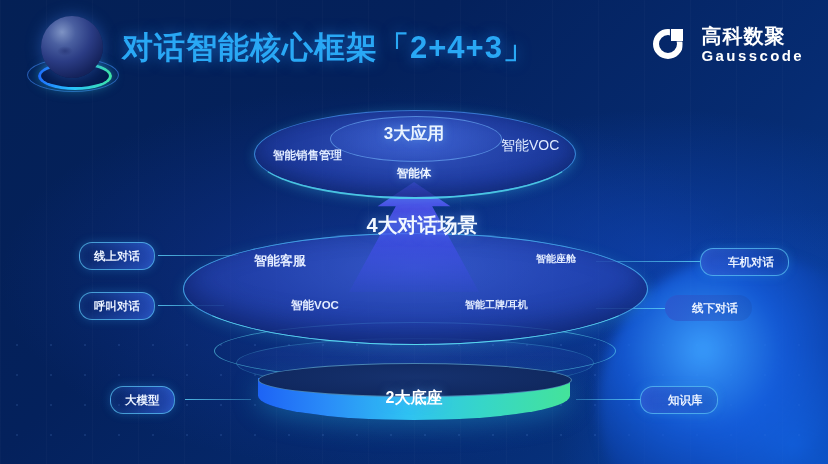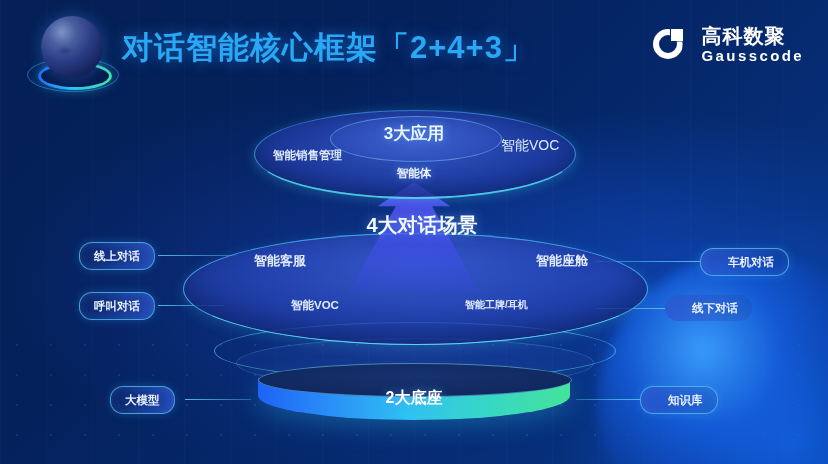--- a/index.html
+++ b/index.html
@@ -176,21 +176,21 @@
     border-bottom-color: rgba(90,225,240,0.9);
     box-shadow: 0 3px 14px rgba(60,200,235,0.22);
   }
   .lbl-scn-title {
     position: absolute; left: 0; right: 0; top: 212px;
     text-align: center; color: #f2f8ff; font-size: 20px; font-weight: 700;
     text-shadow: 0 0 12px rgba(120,190,255,0.55);
     margin-left: 16px;
   }
   .lbl-s1 { position: absolute; left: 254px; top: 252px; color: #e3ecff; font-size: 13px; font-weight: 700; }
-  .lbl-s2 { position: absolute; left: 536px; top: 252px; color: #e3ecff; font-size: 13px; font-weight: 700; }
+  .lbl-s2 { position: absolute; left: 536px; top: 252px; color: #e3ecff; font-size: 10px; font-weight: 700; }
   .lbl-s3 { position: absolute; left: 291px; top: 298px; color: #e3ecff; font-size: 11.5px; font-weight: 700; }
   .lbl-s4 { position: absolute; left: 465px; top: 298px; color: #e3ecff; font-size: 10px; font-weight: 700; }
 
   
   .ring-a {
     position: absolute; left: 214px; top: 322px; width: 400px; height: 56px;
     border-radius: 50%; border: 1px solid rgba(95,215,240,0.60);
   }
   .ring-b {
     position: absolute; left: 236px; top: 338px; width: 356px; height: 48px;

